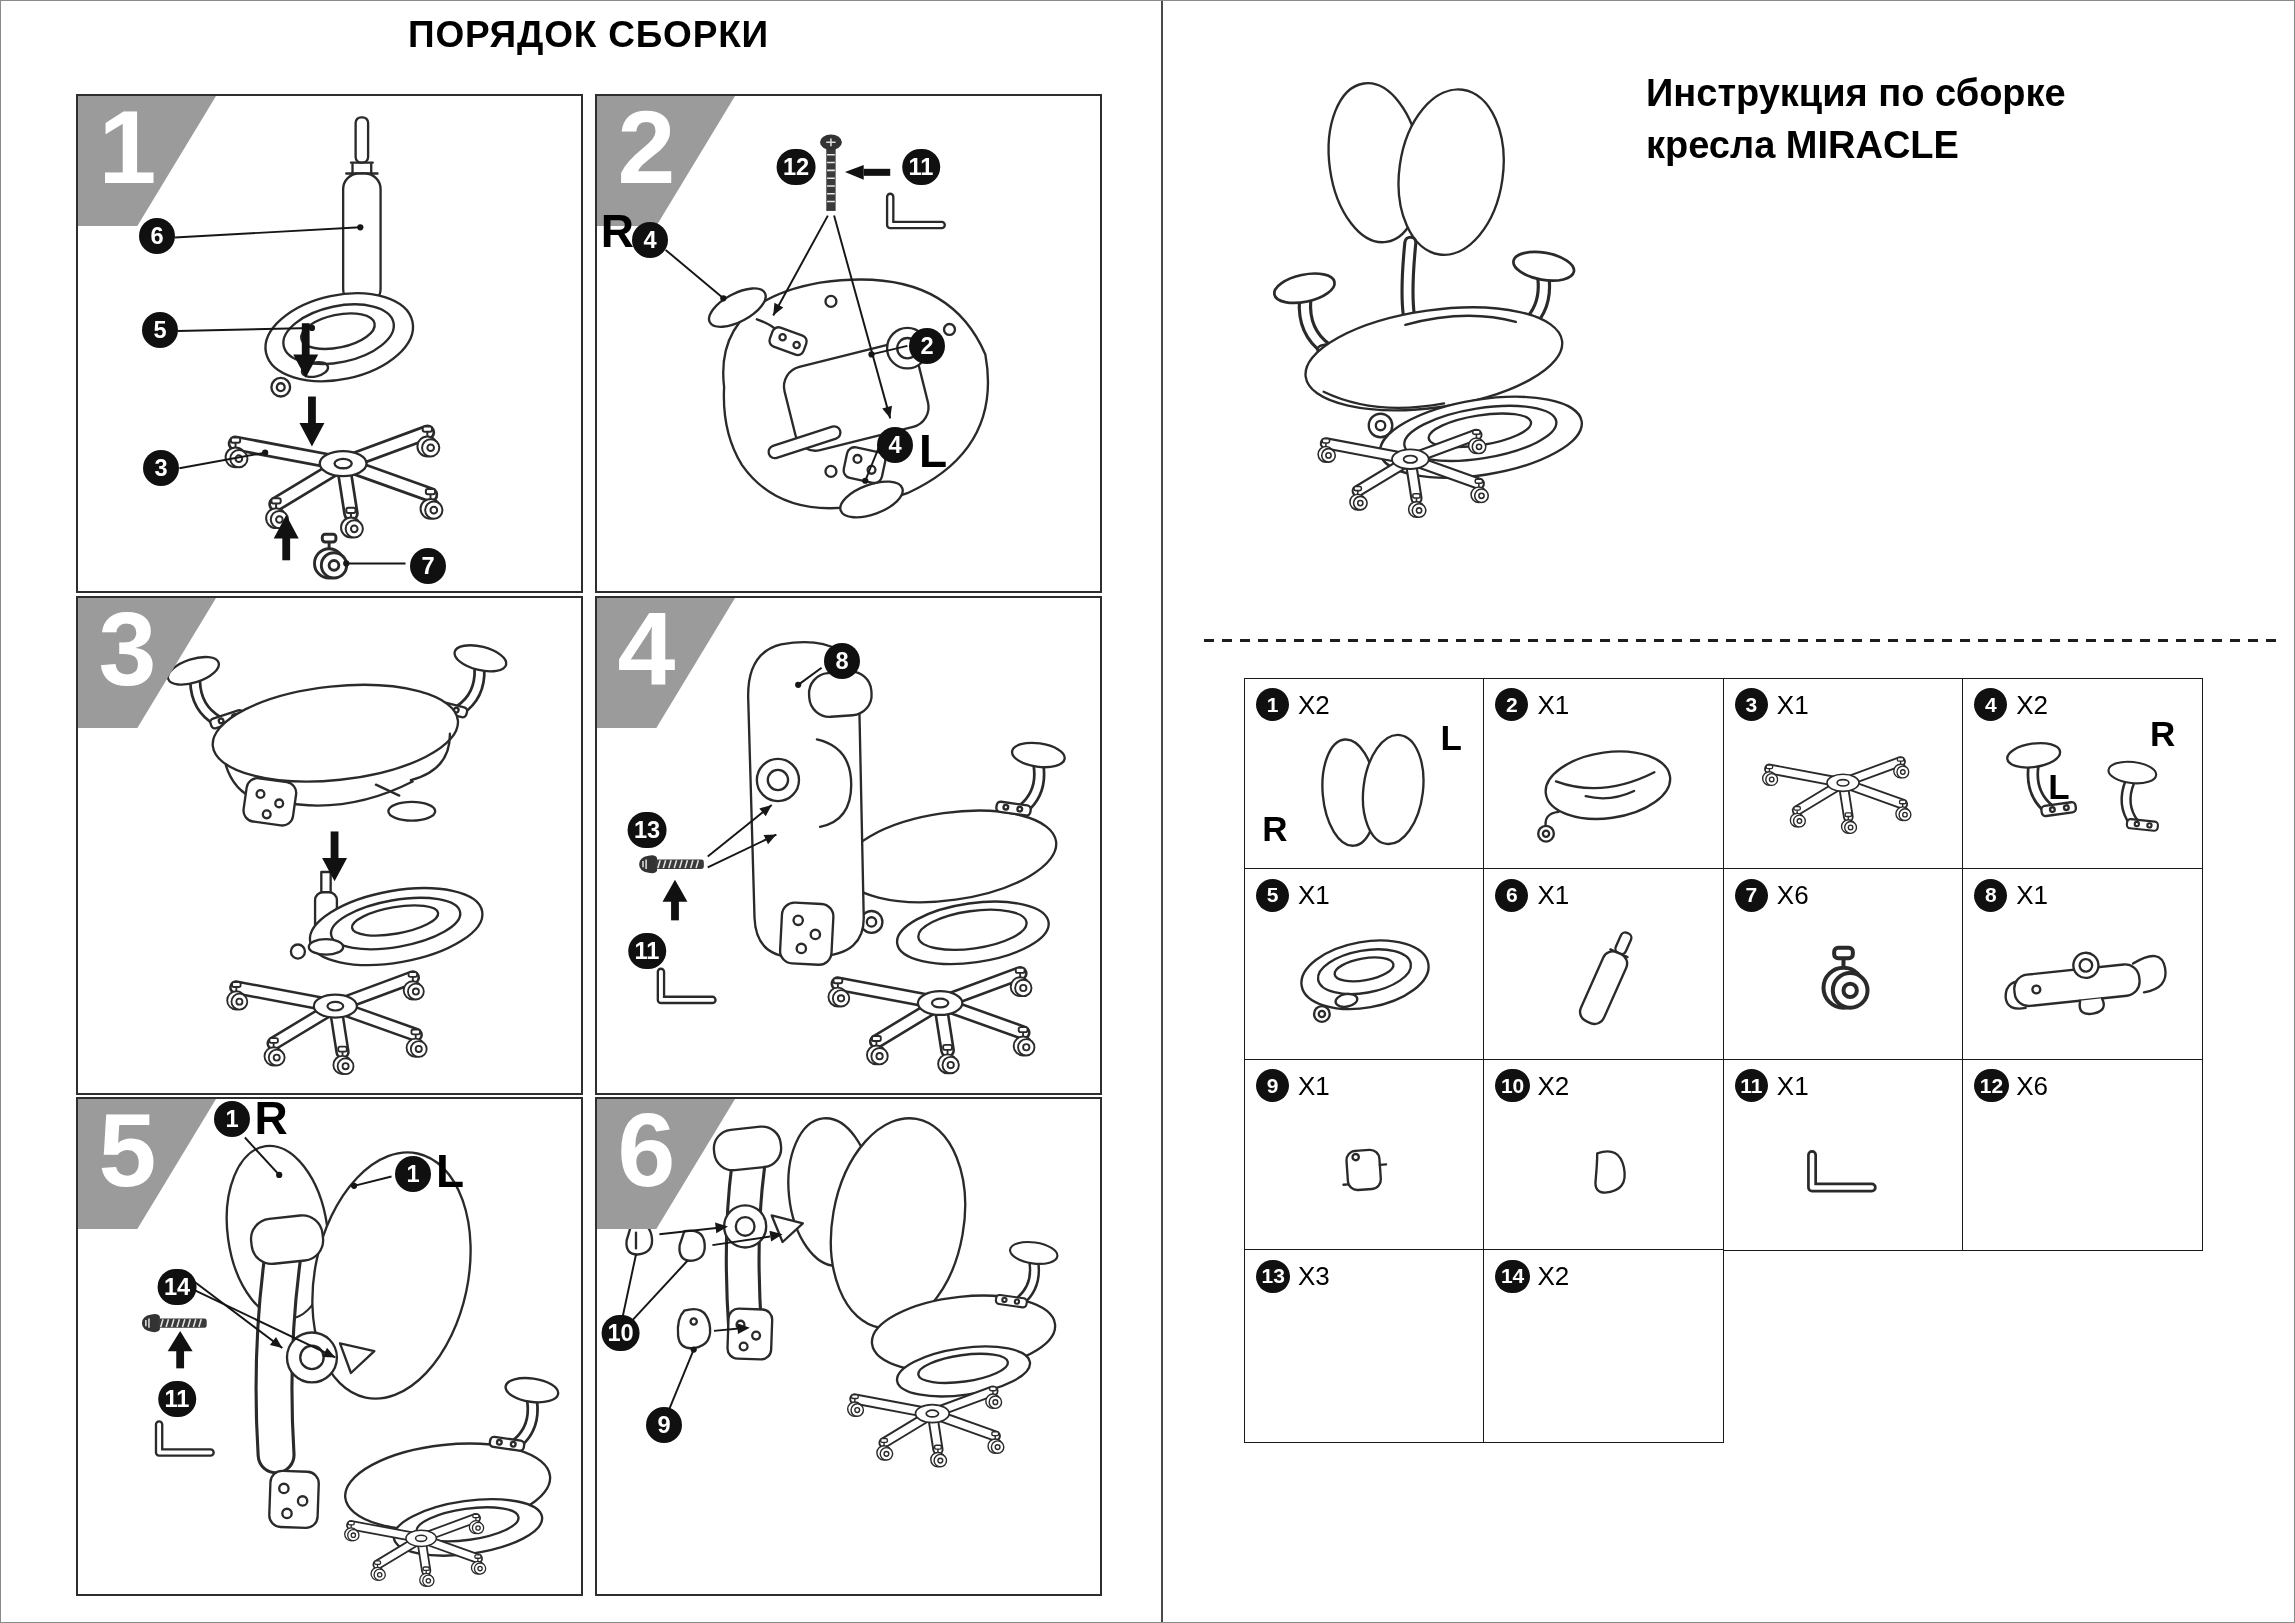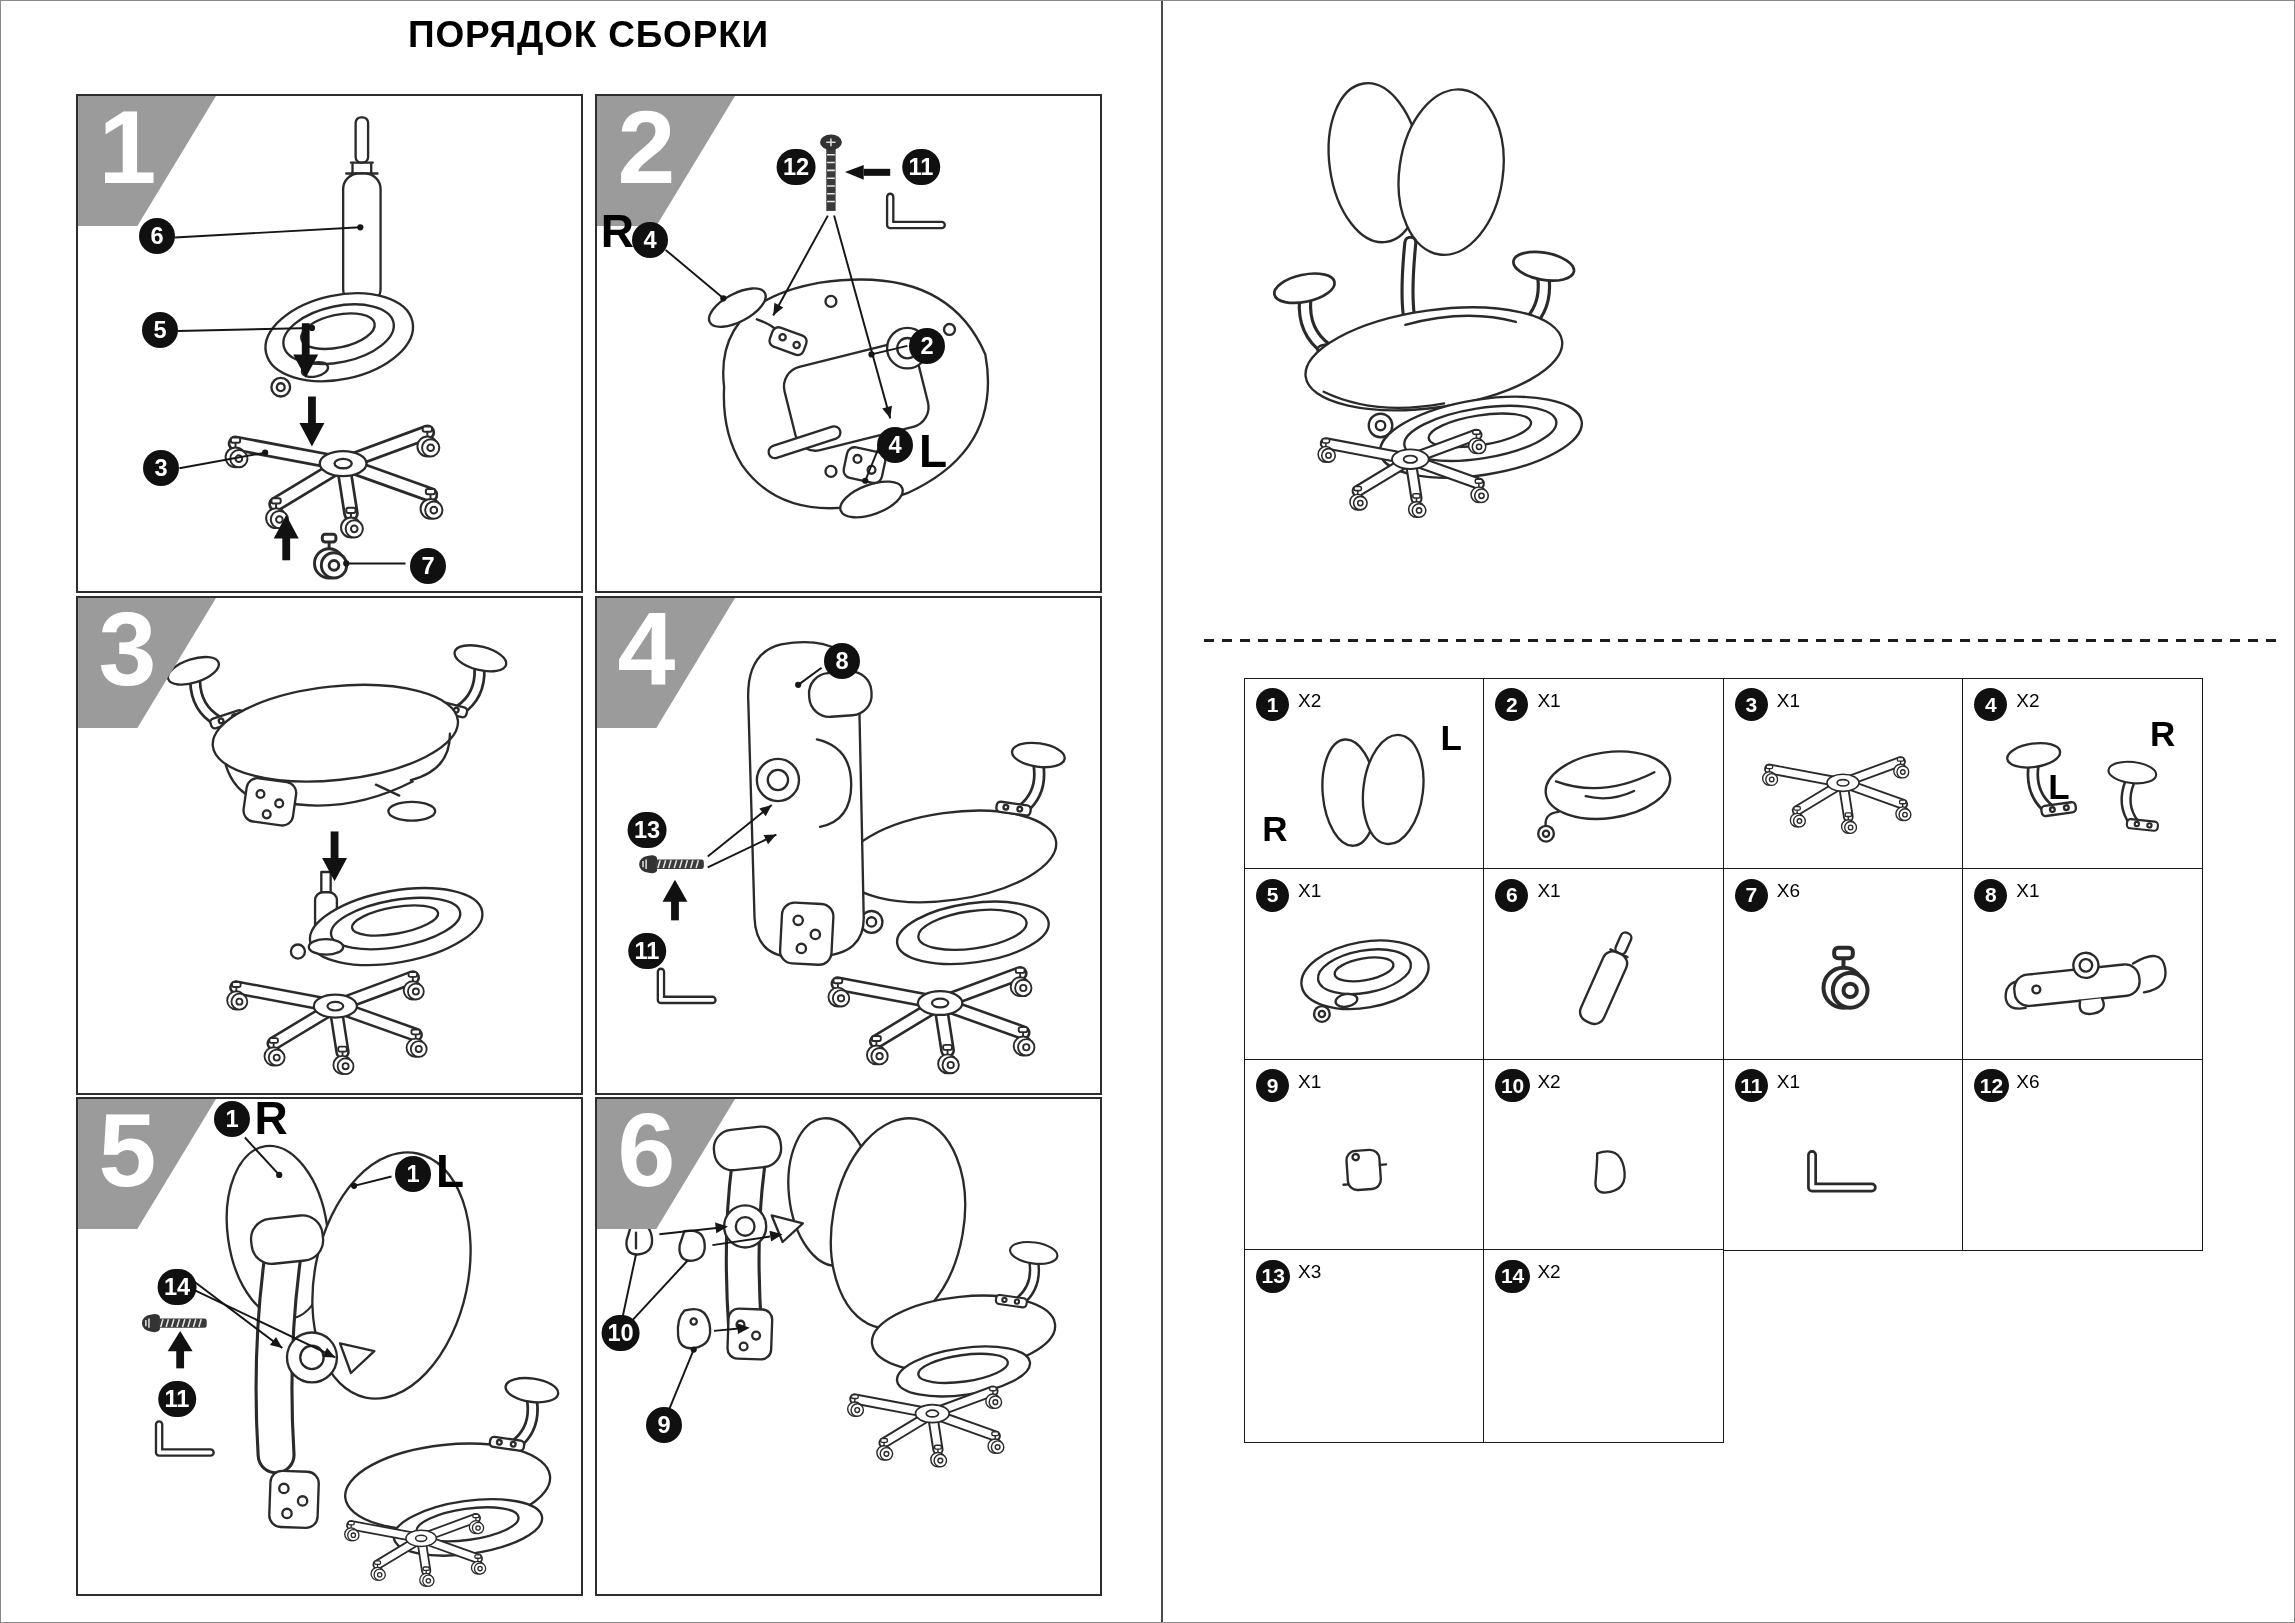--- a/index.html
+++ b/index.html
@@ -38,21 +38,21 @@
               background:repeating-linear-gradient(90deg,#1d1d1d 0 10.2px,transparent 10.2px 18px); }
   .kit-grid { position:absolute; left:1243px; top:677px; }
   .krow { display:flex; }
   .krow + .krow { margin-top:-1.6px; }
   .kcell { position:relative; width:241px; height:192px; border:1.6px solid #1a1a1a; box-sizing:border-box; background:#fff; }
   .kcell + .kcell { margin-left:-1.6px; }
   .krow4 .kcell { height:194px; }
   .pbdg { position:absolute; left:11px; top:9.4px; min-width:33px; height:33px; border-radius:19px; background:#101010;
           color:#fff; font-weight:bold; font-size:21px; display:flex; align-items:center; justify-content:center;
           padding:0 5.5px; box-sizing:border-box; }
-  .qty { position:absolute; left:53px; top:11px; font-size:19px; }
+  .qty { position:absolute; left:53px; top:11px; font-size:26px; }
   .cart { position:absolute; left:4.7px; right:4.7px; top:42px; bottom:4.7px; display:flex; align-items:center; justify-content:center; gap:9.4px; }
   .cl-r, .cl-l { position:absolute; font-size:35px; font-weight:bold; z-index:2; }
   .msize { font-size:19.6px; }
 
   
   .s3 { stroke:#2a2a2a; stroke-width:3; fill:none; stroke-linecap:round; stroke-linejoin:round; }
   .sf { stroke:#2a2a2a; stroke-width:3; fill:#fff; stroke-linecap:round; stroke-linejoin:round; }
   .cl { stroke:#161616; stroke-width:2.5; fill:none; }
   .dot { fill:#161616; stroke:none; }
   .ah { fill:#161616; stroke:none; }
@@ -476,20 +476,21 @@
         <circle cx="262" cy="505" r="6"></circle>
       <g transform="rotate(-9 390 520)">
         <ellipse cx="390" cy="520" rx="130" ry="48" fill="#fff"></ellipse>
         <ellipse cx="390" cy="515" rx="98" ry="32"></ellipse>
         <ellipse cx="390" cy="511" rx="66" ry="19"></ellipse>
       </g>
       <use href="#base5" transform="translate(300,548) scale(0.78)"></use>
     </g>
   </svg>
 
+  <div class="rheading">Инструкция по сборке кресла MIRACLE</div>
   <div class="dashline"></div>
 
   <div class="kit-grid">
     <div class="krow">
       <div class="kcell">
         <div class="pbdg">1</div>
         <span class="qty">X2</span>
         <span class="cl-r" style="left:17.3px;bottom:20.4px">R</span>
         <span class="cl-l" style="right:22px;top:39px">L</span>
         <div class="cart">

